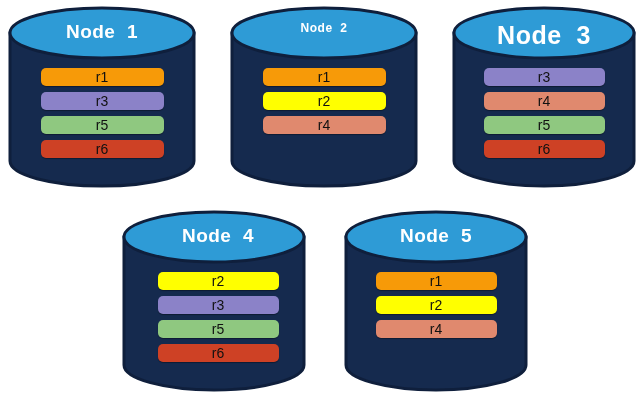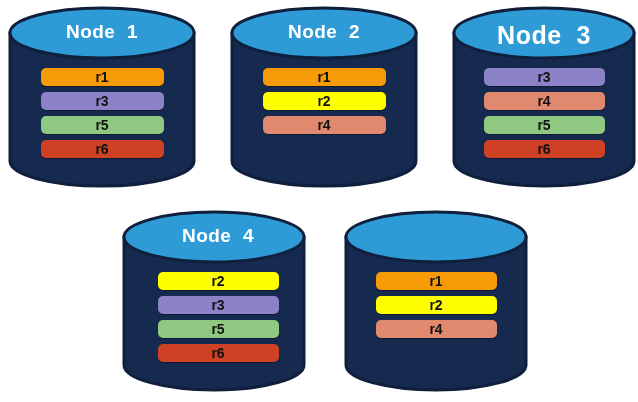--- a/index.html
+++ b/index.html
@@ -42,21 +42,21 @@
     left: 0;
     width: 100%;
     display: flex;
     flex-direction: column;
     align-items: center;
   }
   .replica-bar {
     position: relative;
     border-radius: 5px;
     color: #111111;
-    font-weight: bold;
+    font-weight: normal;
     text-align: right;
     line-height: 1;
     display: flex;
     align-items: center;
     justify-content: center;
     box-sizing: border-box;
     box-shadow: 0 1px 1px rgba(0,0,0,0.35);
   }
 </style>
 </head>
@@ -74,21 +74,21 @@
         <div class="replica-bar" style="width: 123px; height: 18px; margin-bottom: 6px; background: rgb(139, 130, 200); font-size: 14px;">r3</div>
         <div class="replica-bar" style="width: 123px; height: 18px; margin-bottom: 6px; background: rgb(143, 200, 128); font-size: 14px;">r5</div>
         <div class="replica-bar" style="width: 123px; height: 18px; margin-bottom: 0px; background: rgb(206, 65, 37); font-size: 14px;">r6</div>
       </div>
     </div>
     <div class="node" style="left: 230px; top: 6px; width: 188px; height: 182px;">
       <svg width="188" height="182" viewBox="0 0 188 182">
         <path d="M 2 27 L 2 155 A 92 25 0 0 0 186 155 L 186 27 Z" fill="#152A4E" stroke="#0F1F3C" stroke-width="3"></path>
         <ellipse cx="94" cy="27" rx="92" ry="25" fill="#2E9BD6" stroke="#0F1F3C" stroke-width="3"></ellipse>
       </svg>
-      <div class="node-label" style="top: 15px; font-size: 19px; color: rgb(255, 255, 255);">Node  2</div>
+      <div class="node-label" style="top: 15px; font-size: 12px; color: rgb(255, 255, 255);">Node  2</div>
       <div class="replica-stack" style="top: 62px;">
         <div class="replica-bar" style="width: 123px; height: 18px; margin-bottom: 6px; background: rgb(247, 154, 8); font-size: 14px;">r1</div>
         <div class="replica-bar" style="width: 123px; height: 18px; margin-bottom: 6px; background: rgb(255, 255, 0); font-size: 14px;">r2</div>
         <div class="replica-bar" style="width: 123px; height: 18px; margin-bottom: 0px; background: rgb(224, 137, 110); font-size: 14px;">r4</div>
       </div>
     </div>
     <div class="node" style="left: 452px; top: 6px; width: 184px; height: 182px;">
       <svg width="184" height="182" viewBox="0 0 184 182">
         <path d="M 2 27 L 2 155 A 90 25 0 0 0 182 155 L 182 27 Z" fill="#152A4E" stroke="#0F1F3C" stroke-width="3"></path>
         <ellipse cx="92" cy="27" rx="90" ry="25" fill="#2E9BD6" stroke="#0F1F3C" stroke-width="3"></ellipse>
@@ -112,19 +112,20 @@
         <div class="replica-bar" style="width: 121px; height: 18px; margin-bottom: 6px; background: rgb(139, 130, 200); font-size: 14px;">r3</div>
         <div class="replica-bar" style="width: 121px; height: 18px; margin-bottom: 6px; background: rgb(143, 200, 128); font-size: 14px;">r5</div>
         <div class="replica-bar" style="width: 121px; height: 18px; margin-bottom: 0px; background: rgb(206, 65, 37); font-size: 14px;">r6</div>
       </div>
     </div>
     <div class="node" style="left: 344px; top: 210px; width: 184px; height: 182px;">
       <svg width="184" height="182" viewBox="0 0 184 182">
         <path d="M 2 27 L 2 155 A 90 25 0 0 0 182 155 L 182 27 Z" fill="#152A4E" stroke="#0F1F3C" stroke-width="3"></path>
         <ellipse cx="92" cy="27" rx="90" ry="25" fill="#2E9BD6" stroke="#0F1F3C" stroke-width="3"></ellipse>
       </svg>
+      <div class="node-label" style="top: 15px; font-size: 19px; color: rgb(255, 255, 255);">Node  5</div>
       <div class="replica-stack" style="top: 62px;">
         <div class="replica-bar" style="width: 121px; height: 18px; margin-bottom: 6px; background: rgb(247, 154, 8); font-size: 14px;">r1</div>
         <div class="replica-bar" style="width: 121px; height: 18px; margin-bottom: 6px; background: rgb(255, 255, 0); font-size: 14px;">r2</div>
         <div class="replica-bar" style="width: 121px; height: 18px; margin-bottom: 0px; background: rgb(224, 137, 110); font-size: 14px;">r4</div>
       </div>
     </div>
   </div>
 
 </body></html>

